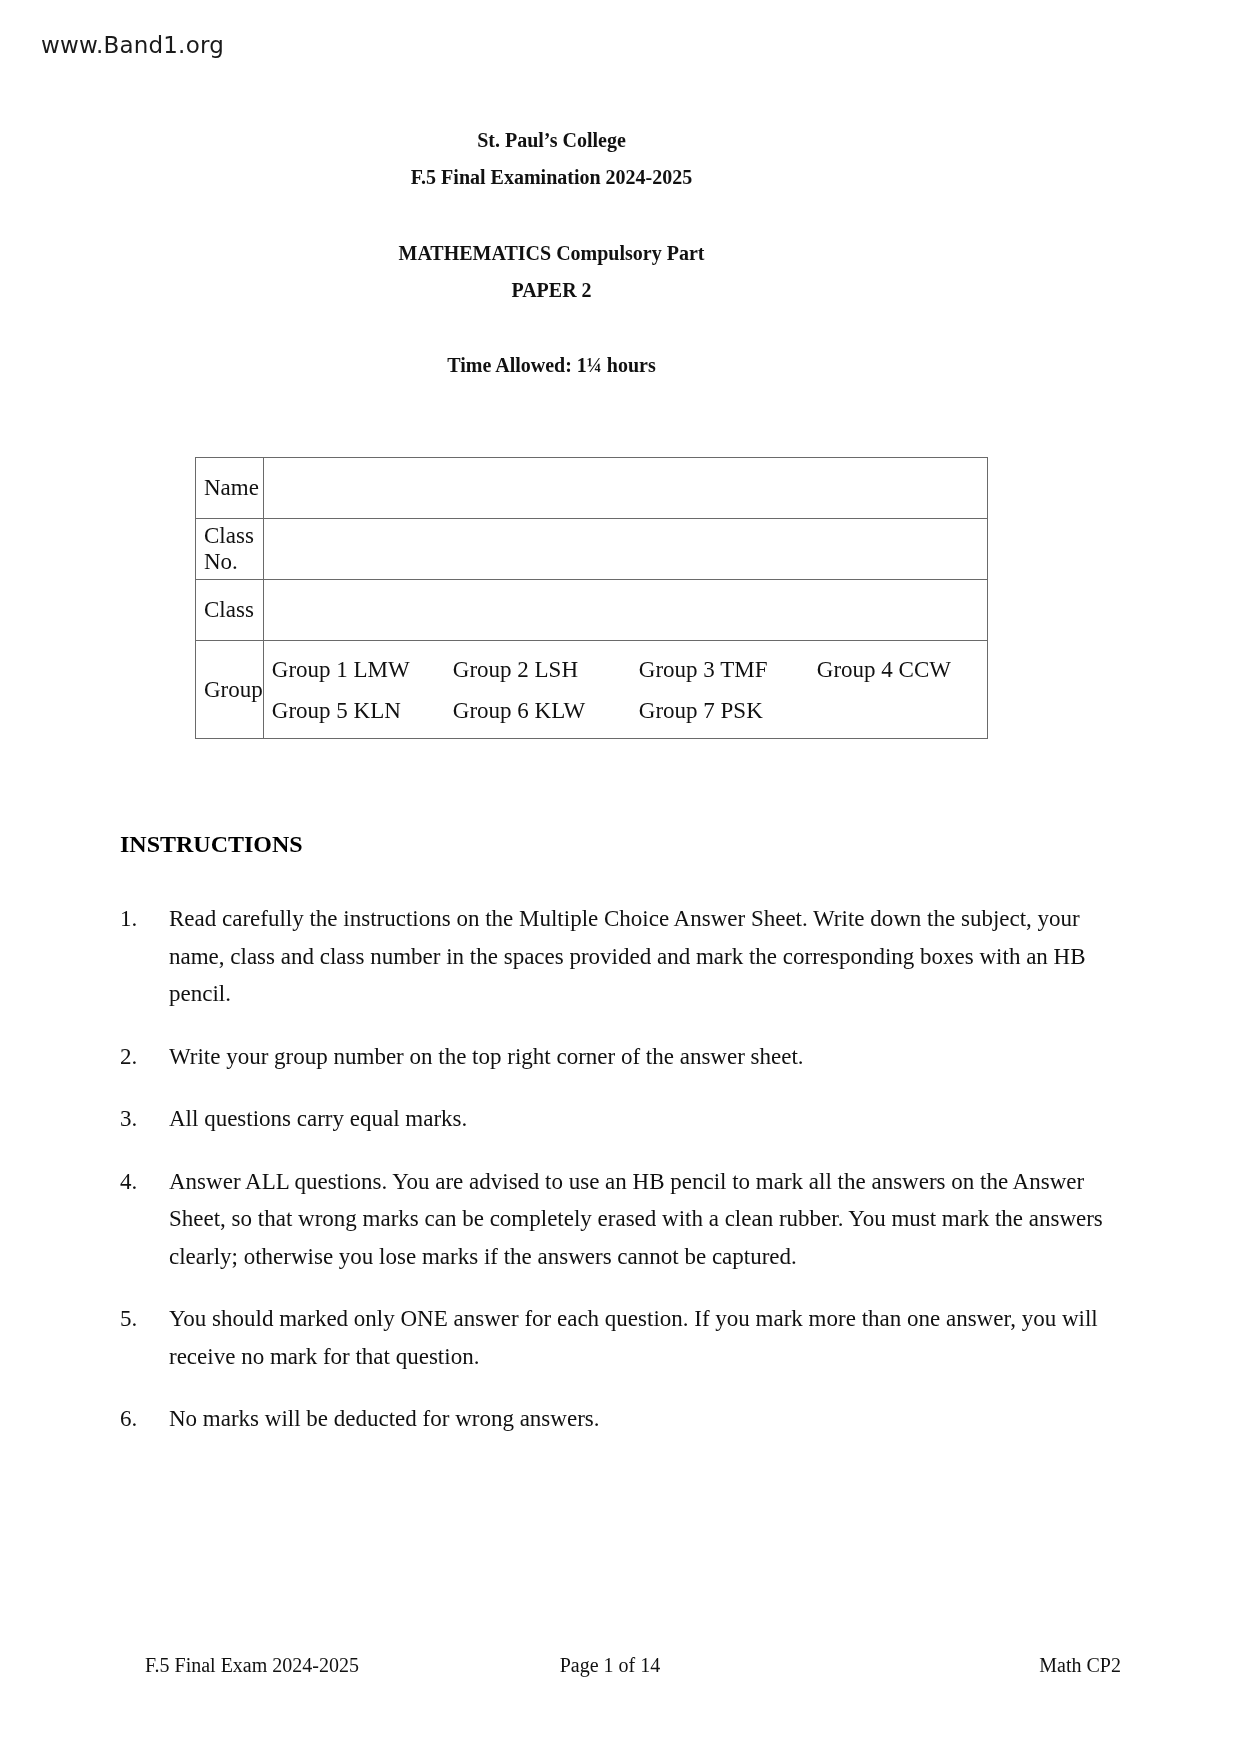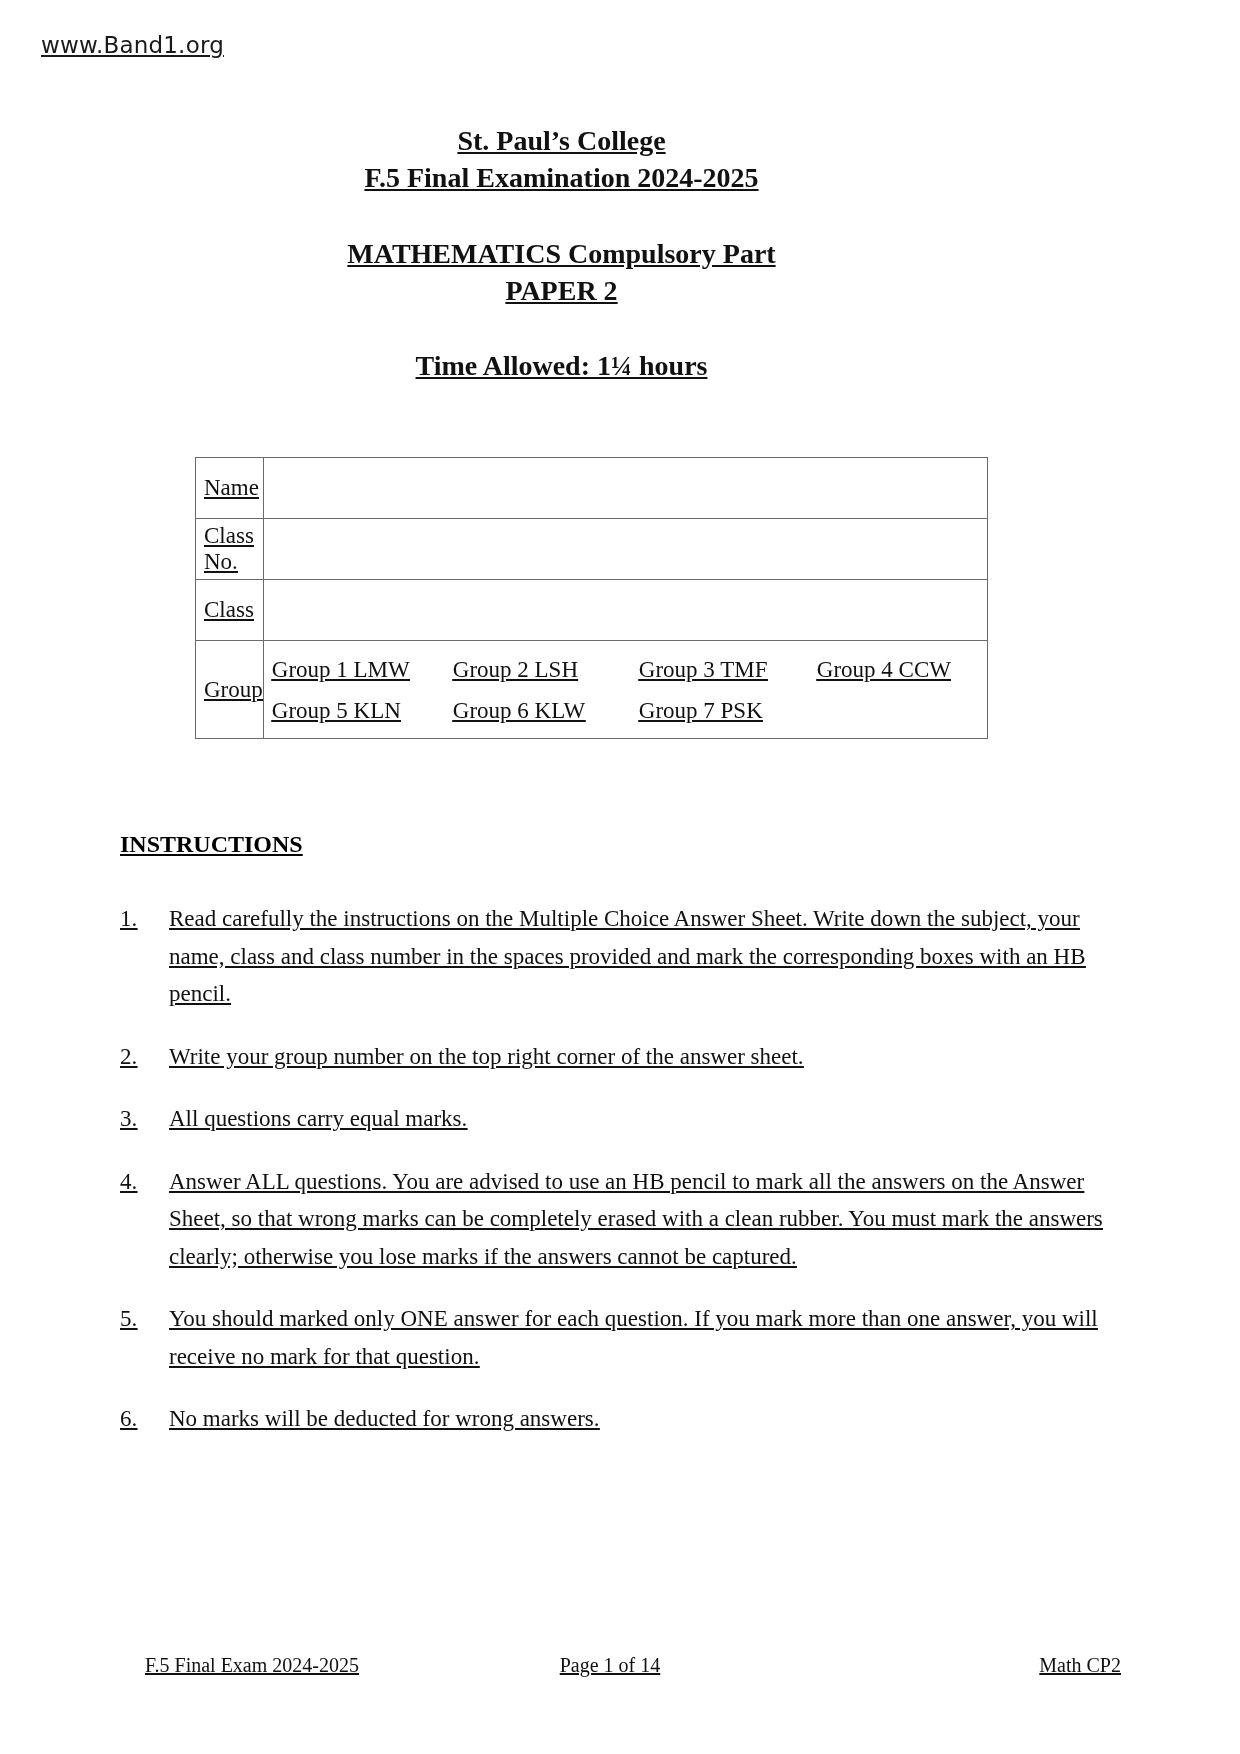--- a/index.html
+++ b/index.html
@@ -1,15 +1,15 @@
 <!DOCTYPE html>
 <html><head>
   <meta charset="utf-8">
   <style>
-    * { box-sizing: border-box; margin: 0; padding: 0; text-decoration: underline; }
+    * { box-sizing: border-box; margin: 0; padding: 0; }
     html, body {
       width: 1240px;
       height: 1754px;
       background: #ffffff;
       overflow: hidden;
     }
     body {
       position: relative;
       color: #111111;
       font-family: "Liberation Serif", serif;
@@ -18,25 +18,25 @@
       position: absolute;
       left: 41px;
       top: 32px;
       font-family: "DejaVu Sans", sans-serif;
       font-size: 23px;
       color: #1a1a1a;
       letter-spacing: 0.2px;
     }
     .header {
       position: absolute;
-      left: 14px;
+      left: 4px;
       width: 1095px;
       text-align: center;
       font-weight: bold;
-      font-size: 28px;
+      font-size: 20px;
       line-height: 37px;
       color: #111;
     }
     .h-school { top: 122px; }
     .h-exam { top: 159px; }
     .h-subject { top: 235px; }
     .h-paper { top: 272px; }
     .h-time { top: 347px; }
 
     .info-table {

